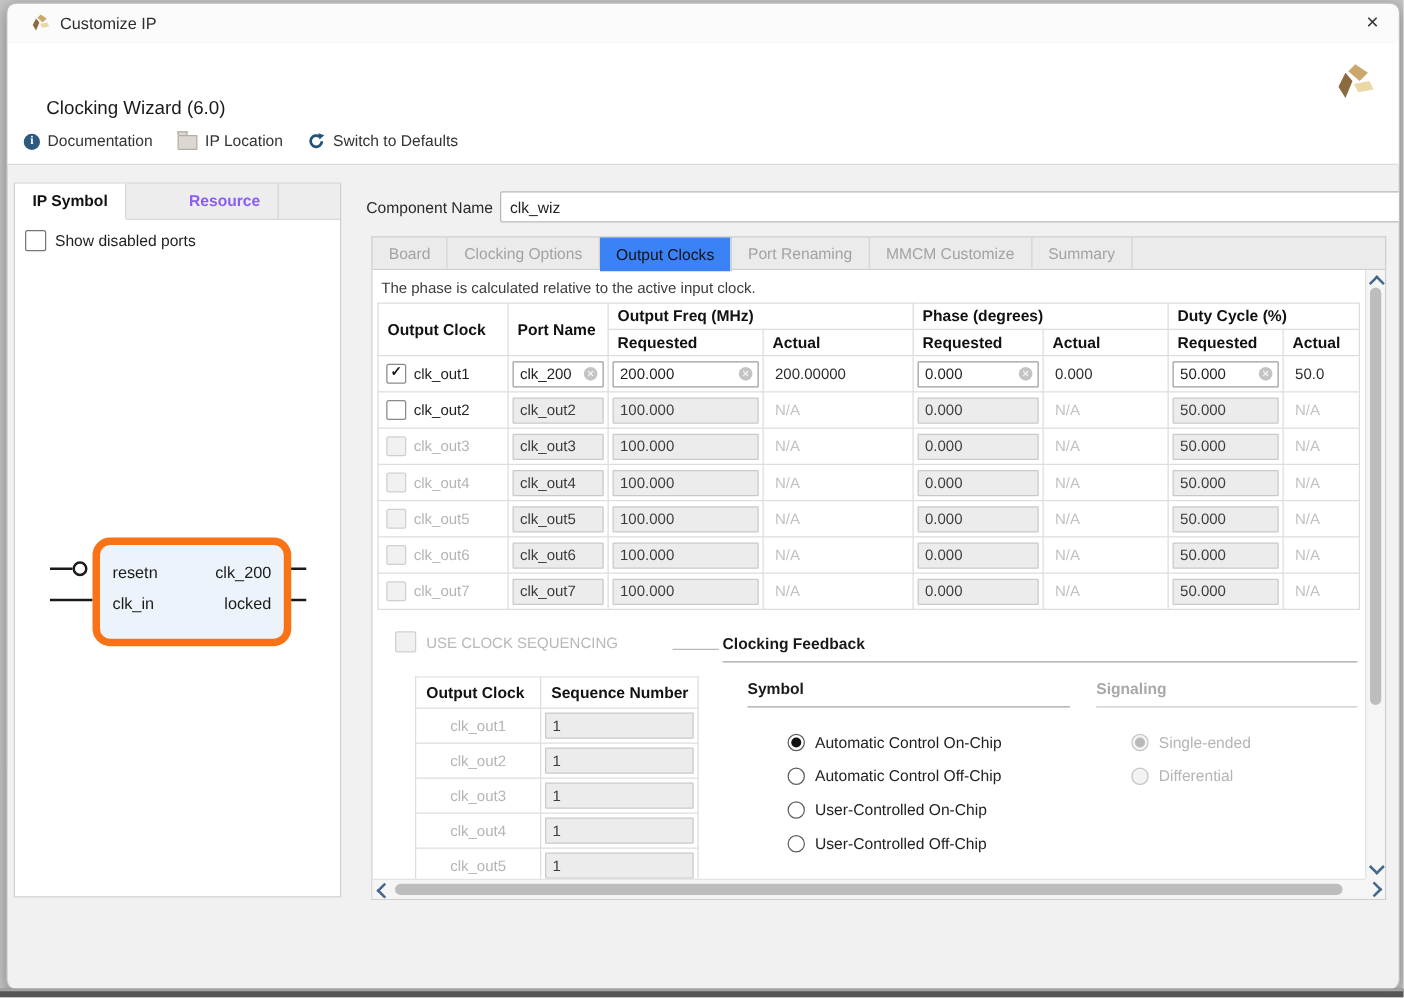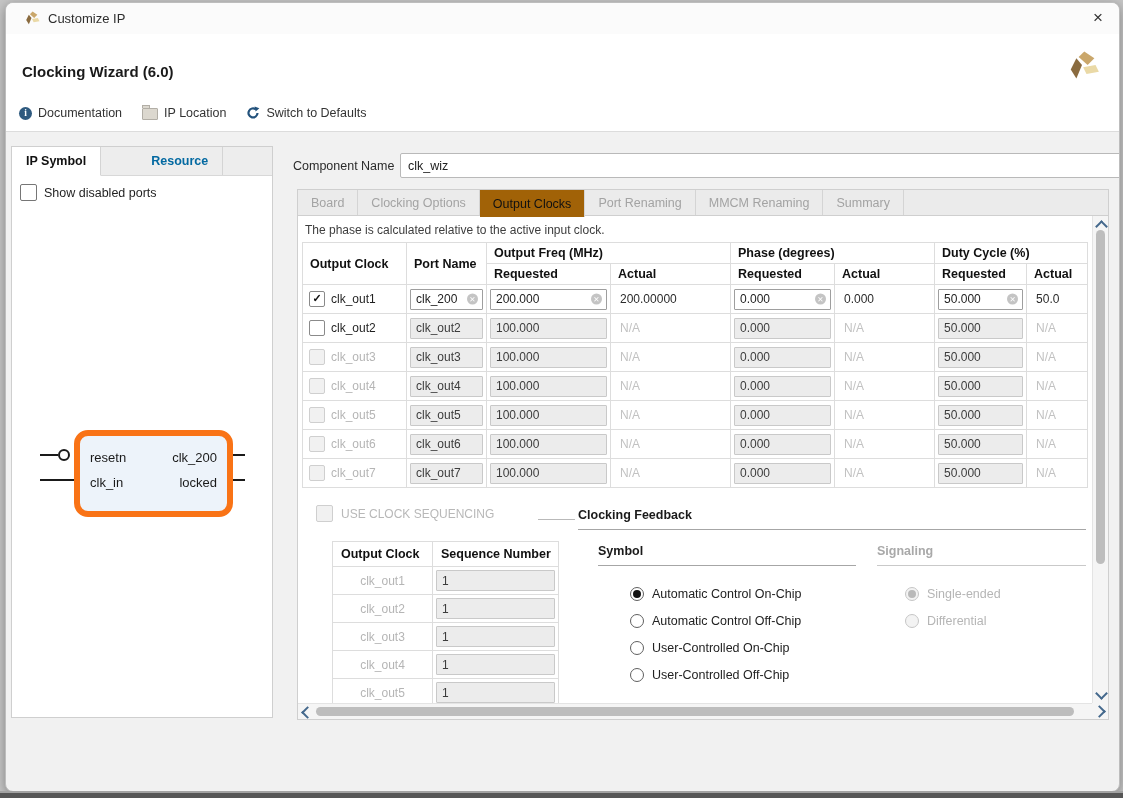--- a/index.html
+++ b/index.html
@@ -12,34 +12,34 @@
           border:1px solid #bdbdbd;border-radius:8px;box-shadow:0 3px 12px rgba(0,0,0,.35);overflow:hidden;}
   .taskbar{position:absolute;left:0;top:791px;width:1123px;height:7px;background:#565656;border-top:2px solid #a2a2a2;}
 
   
   .titlebar{position:absolute;left:0;top:0;width:100%;height:31px;background:#fbfbfb;border-bottom:1px solid #e9e9e9;}
   .titlebar .ttl{position:absolute;left:42px;top:8px;font-size:13px;color:#2e2e2e;}
   .close{position:absolute;right:16px;top:5px;font-size:17px;color:#333;cursor:default;line-height:20px;}
 
   
   .hdr{position:absolute;left:0;top:31px;width:100%;height:97px;background:#ffffff;border-bottom:1px solid #dcdcdc;}
-  .hdr h1{position:absolute;left:13px;top:26px;margin:3px;font-size:15px;font-weight:700;color:#1a1a1a;}
+  .hdr h1{position:absolute;left:13px;top:26px;margin:18px;font-size:15px;font-weight:400;color:#1a1a1a;}
   .tbar{position:absolute;left:13px;top:72px;display:flex;gap:20px;align-items:center;}
   .titem{display:flex;align-items:center;gap:6px;font-size:12.5px;color:#333;cursor:default;}
   .infoic{width:13px;height:13px;border-radius:50%;background:#2e5a7f;color:#fff;font-size:9.5px;font-weight:700;
           text-align:center;line-height:13px;font-family:"Liberation Serif",serif;}
   .folder{width:14px;height:10px;background:#dcd8cf;border:1px solid #b2aea6;border-radius:1px;position:relative;margin-top:2px;}
   .folder::before{content:"";position:absolute;top:-4px;left:-1px;width:6px;height:2px;background:#dcd8cf;
           border:1px solid #b2aea6;border-bottom:none;}
 
   
   .lpanel{position:absolute;left:5px;top:143px;width:260px;height:570px;background:#fff;border:1px solid #cfcfcf;}
   .lstrip{position:absolute;left:0;top:0;width:100%;height:28px;background:#ededed;border-bottom:1px solid #d8d8d8;display:flex;gap:36px;}
   .ltab{height:28px;display:flex;align-items:center;padding:0 14px;font-weight:700;font-size:12.5px;
-        border-right:1px solid #d4d4d4;color:#0369a1;}
+        border-right:1px solid #d4d4d4;color:#8b5cf6;}
   .ltab.active{background:#fff;color:#111;border-bottom:1px solid #fff;}
   .cbx{width:15px;height:15px;border:1px solid #767676;border-radius:2px;background:#fff;display:inline-block;vertical-align:middle;}
   .showrow{position:absolute;left:8px;top:37px;display:flex;align-items:center;gap:7px;}
 
   
   .symbox{position:absolute;left:62px;top:283px;width:147px;height:75px;background:#edf3fa;
           border:6px solid #f97316;border-radius:14px;}
   .prow{position:absolute;left:10px;right:10px;display:flex;justify-content:space-between;font-size:13px;color:#1a1a1a;}
   .wire{position:absolute;height:2px;background:#1a1a1a;}
   .bubble{position:absolute;width:8px;height:8px;border:2px solid #1a1a1a;border-radius:50%;background:#fff;}
@@ -52,21 +52,21 @@
   
   .clear{position:absolute;right:4px;top:50%;transform:translateY(-50%);width:11px;height:11px;border-radius:50%;
          background:#c4c4c4;color:#fff;font-size:7.5px;line-height:11px;text-align:center;}
   .clear::before{content:"\2715";}
 
   
   .mstrip{position:absolute;left:291px;top:186px;width:812px;height:26px;background:#ebebeb;
           border:1px solid #cfcfcf;border-bottom:none;display:flex;box-sizing:border-box;}
   .mtab{height:26px;display:flex;align-items:center;padding:0 13px;font-weight:400;font-size:12.5px;color:#a3a3a3;
         border-right:1px solid #d4d4d4;}
-  .mtab.active{background:#a16207;color:#111;position:relative;z-index:3;height:27px;}
+  .mtab.active{background:#3b82f6;color:#111;position:relative;z-index:3;height:27px;}
 
   
   .cpanel{position:absolute;left:291px;top:212px;width:812px;height:505px;background:#fff;border:1px solid #cfcfcf;
           box-sizing:border-box;overflow:hidden;}
   .note{position:absolute;left:7px;top:7px;font-size:12px;color:#3d3d3d;}
 
   
   table{border-collapse:collapse;table-layout:fixed;}
   .clktable{position:absolute;left:4px;top:26px;width:785px;}
   .clktable th,.clktable td{border:1px solid #ddd;overflow:hidden;white-space:nowrap;}
@@ -199,21 +199,21 @@
     <div class="cnfield">
       <span>clk_wiz</span>
 
     </div>
 
     <div class="mstrip">
       <span class="mtab">Board</span>
       <span class="mtab">Clocking Options</span>
       <span class="mtab active">Output Clocks</span>
       <span class="mtab">Port Renaming</span>
-      <span class="mtab">MMCM Renaming</span>
+      <span class="mtab">MMCM Customize</span>
       <span class="mtab">Summary</span>
     </div>
 
     <div class="cpanel">
       <div class="note">The phase is calculated relative to the active input clock.</div>
 
       <table class="clktable">
         <colgroup>
           <col style="width:104px">
             <col style="width:80px">

